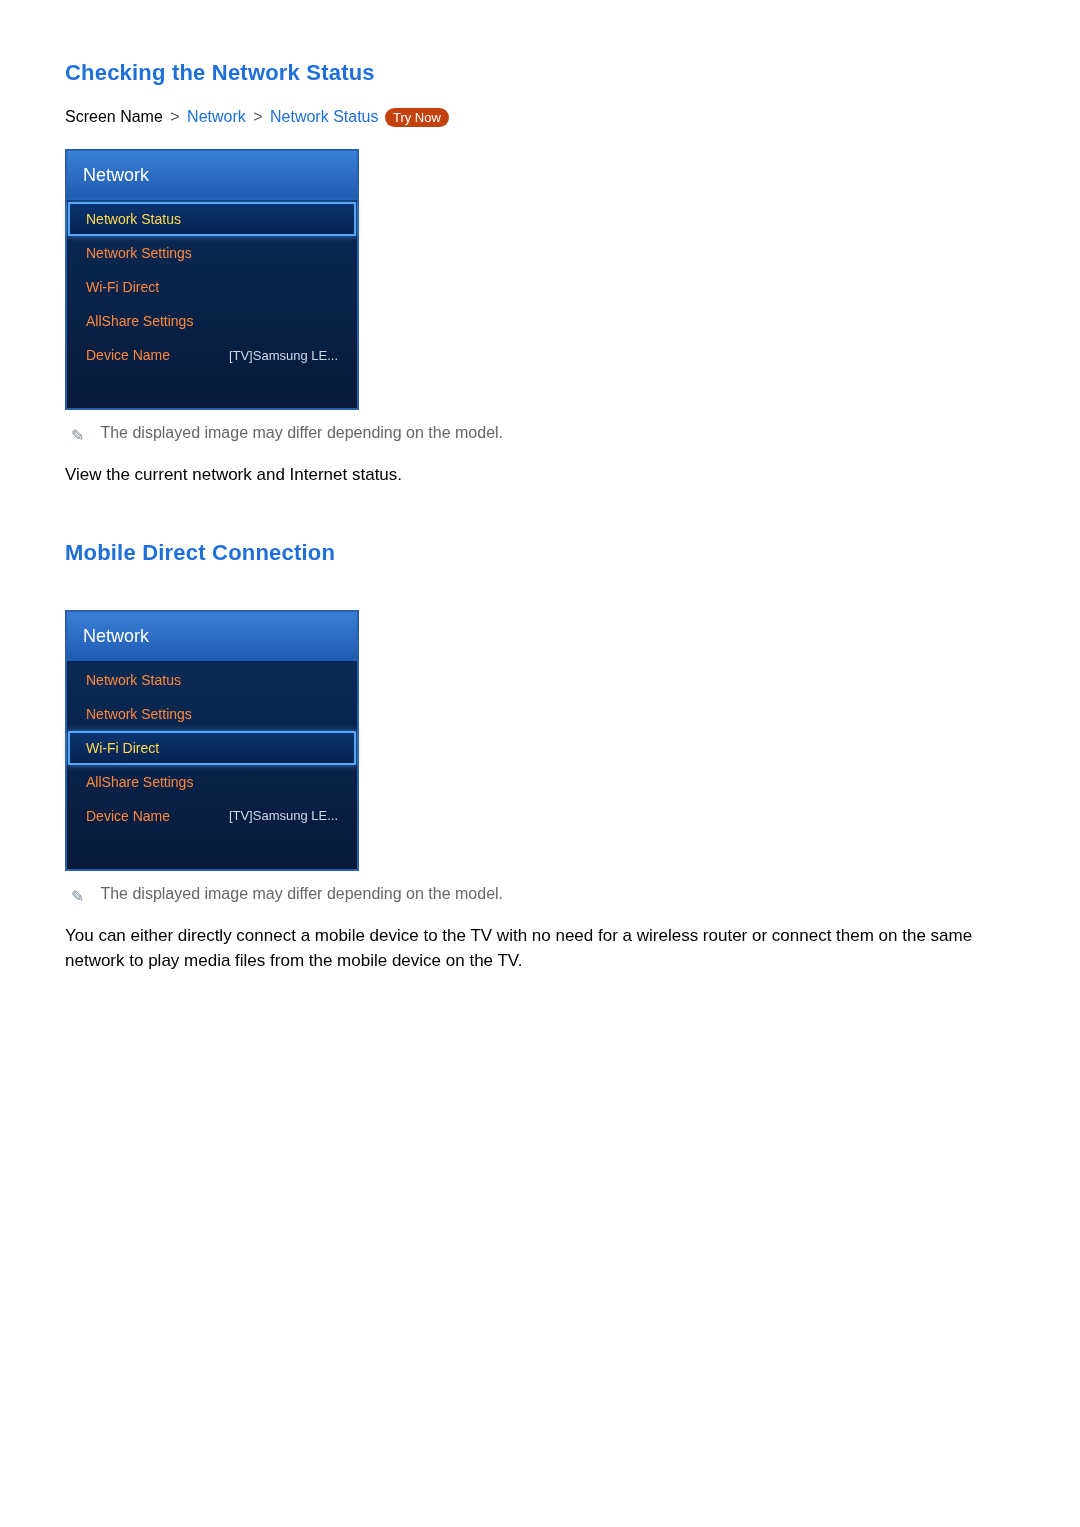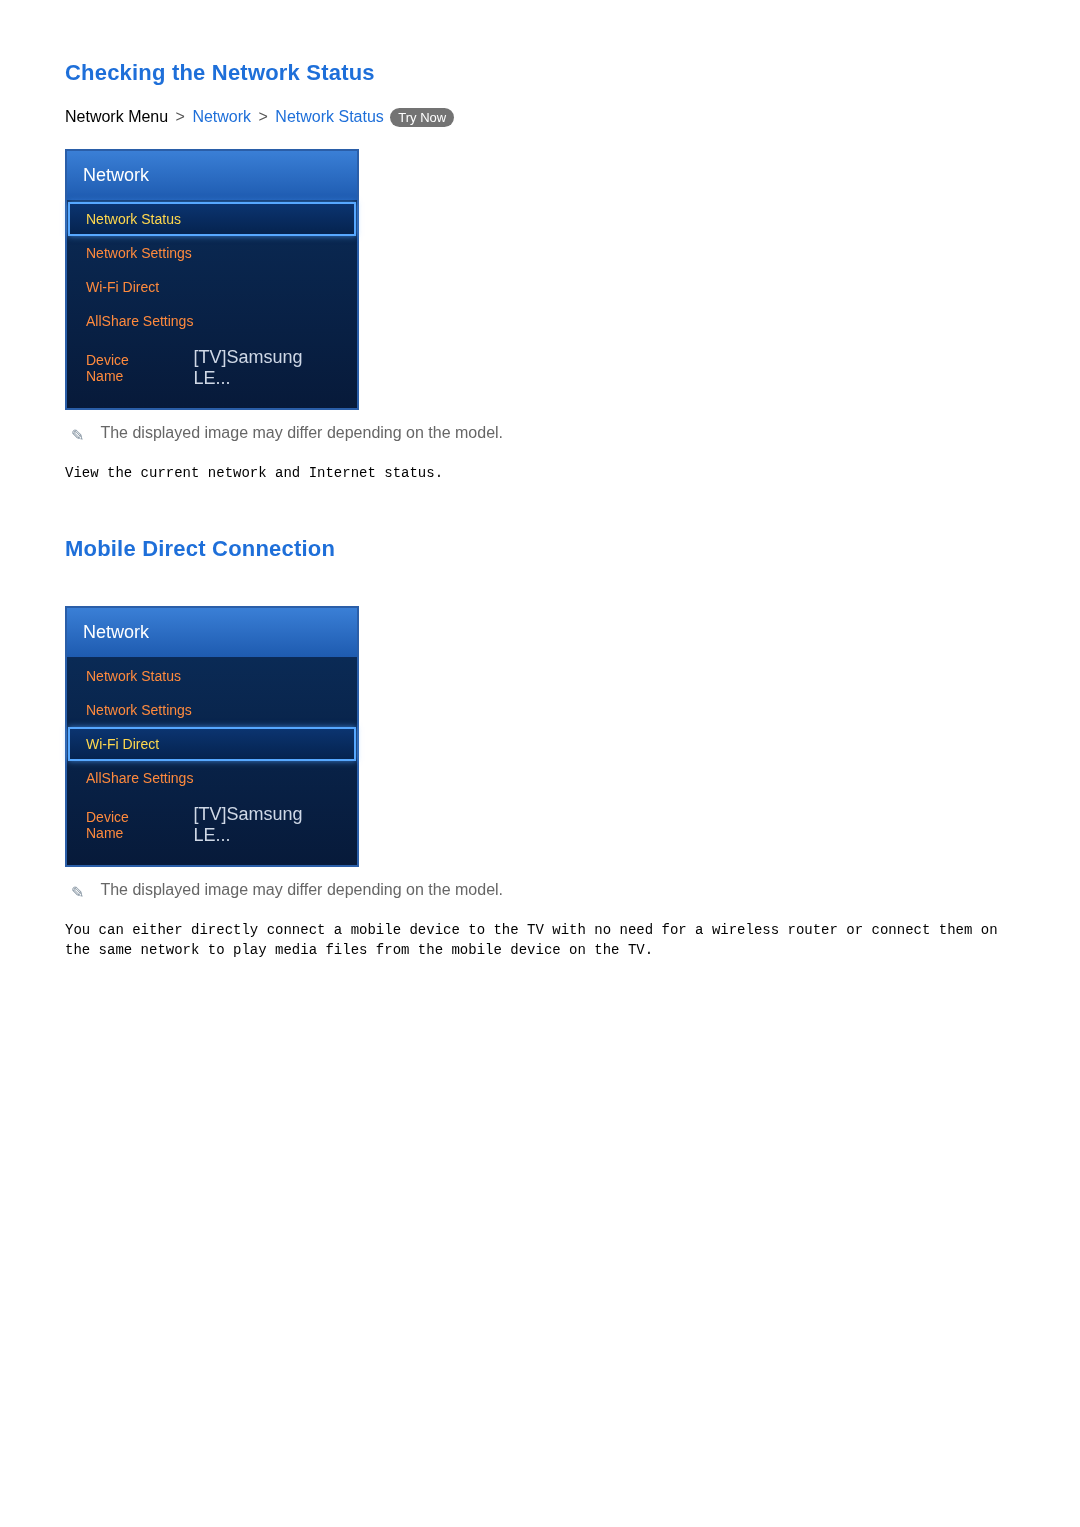--- a/index.html
+++ b/index.html
@@ -24,21 +24,21 @@
   }
   .breadcrumb .link {
     color: #1e6fd9;
   }
   .breadcrumb .sep {
     color: #555;
     padding: 0 3px;
   }
   .try-now {
     display: inline-block;
-    background: #737373;
+    background: #c2410c;
     color: #fff;
     font-size: 13px;
     border-radius: 10px;
     padding: 2px 8px;
     margin-left: 2px;
     vertical-align: middle;
   }
   .menu-panel {
     width: 290px;
     border: 2px solid #2a5ea8;
@@ -64,21 +64,21 @@
     margin: 0;
   }
   .menu-item.selected {
     background: linear-gradient(#0b3470, #05234f);
     color: #ffd84d;
     border: 2px solid #57a8ff;
     box-shadow: 0 0 6px rgba(80,160,255,0.7);
   }
   .menu-item .value {
     color: #cfd8e6;
-    font-size: 18px;
+    font-size: 13px;
     margin-left: 27px;
   }
   .menu-body {
     padding: 1px 1px 6px 1px;
     background: linear-gradient(#0a2a55, #071a3a);
     min-height: 200px;
   }
   .note-row {
     display: flex;
     align-items: flex-start;
@@ -88,37 +88,36 @@
     margin: 2px 0 10px 6px;
   }
   .note-row .pencil {
     color: #7a8a99;
     font-size: 16px;
     margin-top: 2px;
     display:inline-block;
     transform: rotate(0deg);
   }
   .body-text {
-    font-size: 14px;
+    font-size: 17px;
     color: #000;
     margin: 18px 0 0 0;
     line-height: 1.45;
-    font-family: Liberation Mono, monospace;
   }
   .section-gap {
     height: 52px;
   }
 </style>
 </head>
 <body>
 
 <h1>Checking the Network Status</h1>
 
 <div class="breadcrumb">
-  <span>Network Menu</span>
+  <span>Screen Name</span>
   <span class="sep">&gt;</span>
   <span class="link">Network</span>
   <span class="sep">&gt;</span>
   <span class="link">Network Status</span>
   <span class="try-now">Try Now</span>
 </div>
 
 <div class="menu-panel">
   <div class="menu-header">Network</div>
   <div class="menu-body">

